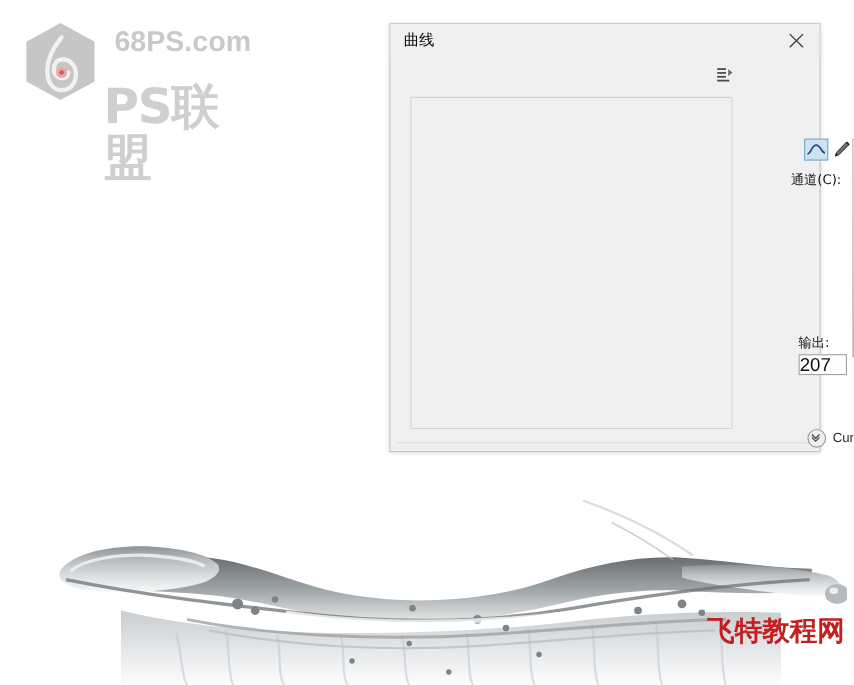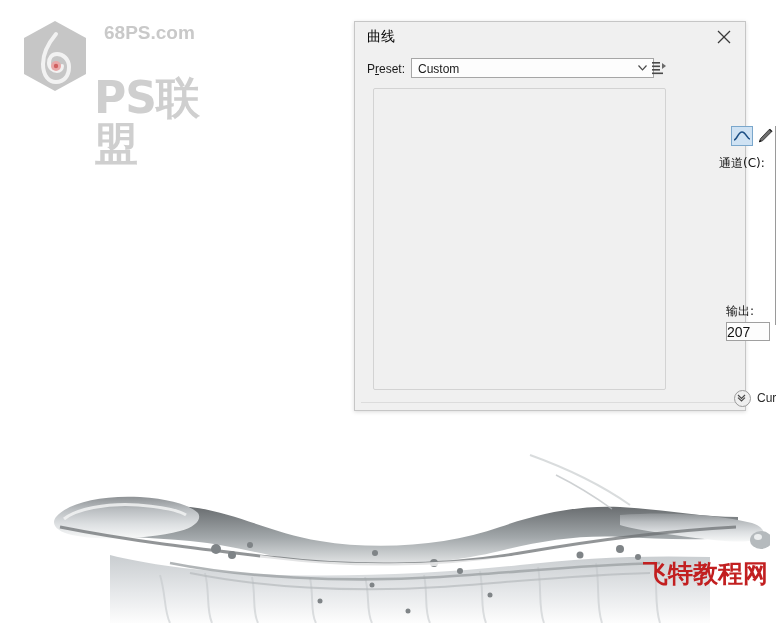--- a/index.html
+++ b/index.html
@@ -27,21 +27,21 @@
     position: absolute;
     left: 14px;
     top: 8px;
     width: 66px;
     height: 72px;
   }
   .wm-brand {
     position: absolute;
     left: 96px;
     top: 10px;
-    font-size: 19px;
+    font-size: 26px;
     color: #c9c9c9;
     font-weight: bold;
     letter-spacing: 0px;
     font-family: "Liberation Sans", sans-serif;
   }
   .wm-cn {
     position: absolute;
     left: 86px;
     top: 27px;
     font-size: 44px;
@@ -249,21 +249,21 @@
     font-family: "DejaVu Sans", sans-serif;
     color: #111;
     margin-bottom: 2px;
   }
   #output-input {
     width: 44px;
     height: 19px;
     background: #fdfdfd;
     border: 1px solid #a0a0a0;
     box-sizing: border-box;
-    font-size: 14px;
+    font-size: 17px;
     padding: 1px 0;
     color: #111;
     font-family: "Liberation Sans", sans-serif;
   }
 
   
   #curve-display-options {
     position: absolute;
     left: 379px;
     top: 368px;
@@ -396,29 +396,20 @@
     <div id="close-button">
       <svg width="14" height="14" viewBox="0 0 14 14">
         <line x1="1" y1="1" x2="13" y2="13" stroke="#3a3a3a" stroke-width="1.2"></line>
         <line x1="13" y1="1" x2="1" y2="13" stroke="#3a3a3a" stroke-width="1.2"></line>
       </svg>
     </div>
   </div>
 
   <div id="dialog-inner-edge"></div>
 
-  <div id="preset-row">
-    <div id="preset-label">P<u>r</u>eset:</div>
-    <div id="preset-select">
-      <span id="preset-value">Custom</span>
-      <svg id="preset-caret" width="9" height="6" viewBox="0 0 9 6">
-        <path d="M0.5 0.5 L4.5 4.8 L8.5 0.5" fill="none" stroke="#4a4a4a" stroke-width="1.2"></path>
-      </svg>
-    </div>
-  </div>
   <svg id="preset-menu-icon" viewBox="0 0 16 16">
     <rect x="1" y="2" width="8" height="1.6" fill="#4a4a4a"></rect>
     <rect x="1" y="5.5" width="8" height="1.6" fill="#4a4a4a"></rect>
     <rect x="1" y="9" width="8" height="1.6" fill="#4a4a4a"></rect>
     <rect x="1" y="12.5" width="11" height="1.6" fill="#4a4a4a"></rect>
     <path d="M11 3 L15 6 L11 9 Z" fill="#6a6a6a"></path>
   </svg>
 
   <div id="curve-group"></div>
 

